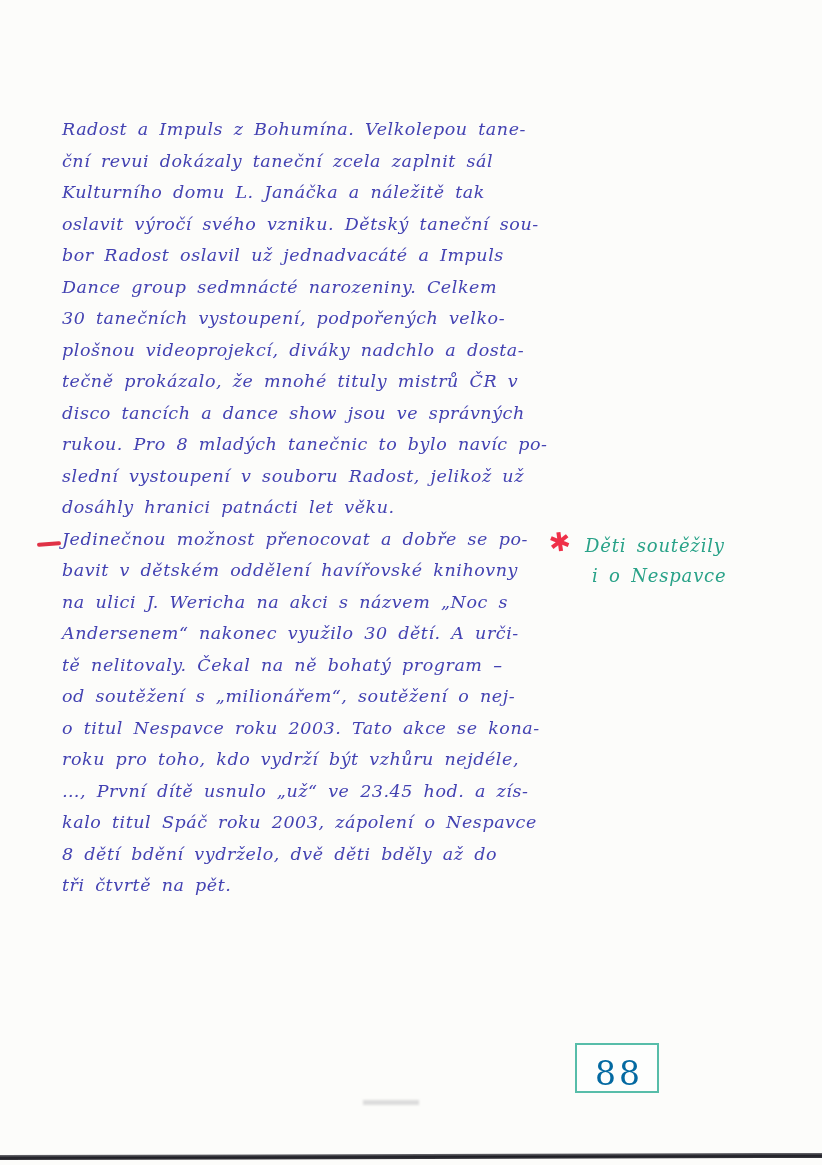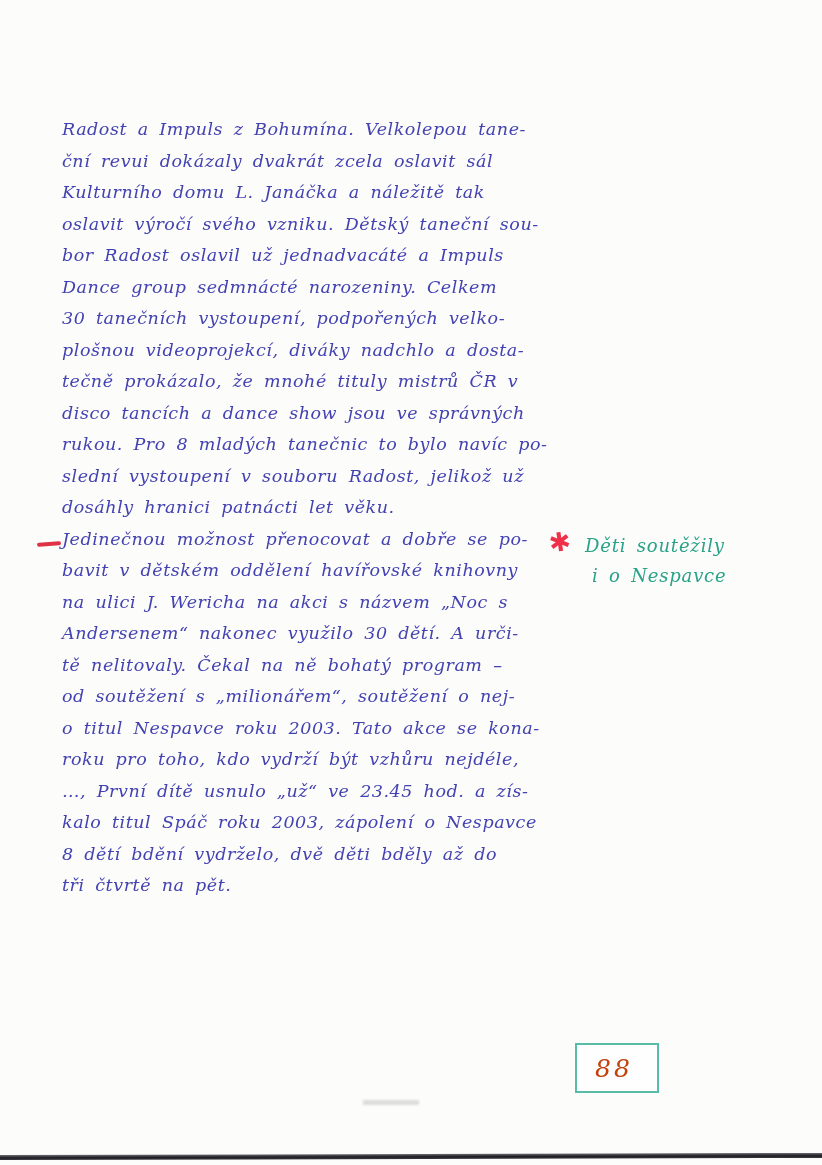--- a/index.html
+++ b/index.html
@@ -77,24 +77,23 @@
     top: 1043px;
     width: 80px;
     height: 46px;
     border: 2px solid #57bda9;
     background: #fdfefd;
   }
   .page-number {
     position: absolute;
     left: 18px;
     top: 9px;
-    font-style: italic;
-    font-size: 25px;
+    font-size: 33px;
     letter-spacing: 3px;
-    color: #c2410c;
+    color: #0369a1;
   }
   
   .scan-smudge {
     position: absolute;
     left: 363px;
     top: 1100px;
     width: 56px;
     height: 5px;
     background: #dcdcdc;
     filter: blur(1px);
@@ -109,21 +108,21 @@
     transform: rotate(-0.15deg);
   }
 </style>
 </head>
 <body>
 
 <div class="page">
 
   <div class="text-block" id="text-block">
       <div class="text-line">Radost a Impuls z Bohumína. Velkolepou tane-</div>
-      <div class="text-line">ční revui dokázaly dvakrát zcela oslavit sál</div>
+      <div class="text-line">ční revui dokázaly taneční zcela zaplnit sál</div>
       <div class="text-line">Kulturního domu L. Janáčka a náležitě tak</div>
       <div class="text-line">oslavit výročí svého vzniku. Dětský taneční sou-</div>
       <div class="text-line">bor Radost oslavil už jednadvacáté a Impuls</div>
       <div class="text-line">Dance group sedmnácté narozeniny. Celkem</div>
       <div class="text-line">30 tanečních vystoupení, podpořených velko-</div>
       <div class="text-line">plošnou videoprojekcí, diváky nadchlo a dosta-</div>
       <div class="text-line">tečně prokázalo, že mnohé tituly mistrů ČR v</div>
       <div class="text-line">disco tancích a dance show jsou ve správných</div>
       <div class="text-line">rukou. Pro 8 mladých tanečnic to bylo navíc po-</div>
       <div class="text-line">slední vystoupení v souboru Radost, jelikož už</div>

